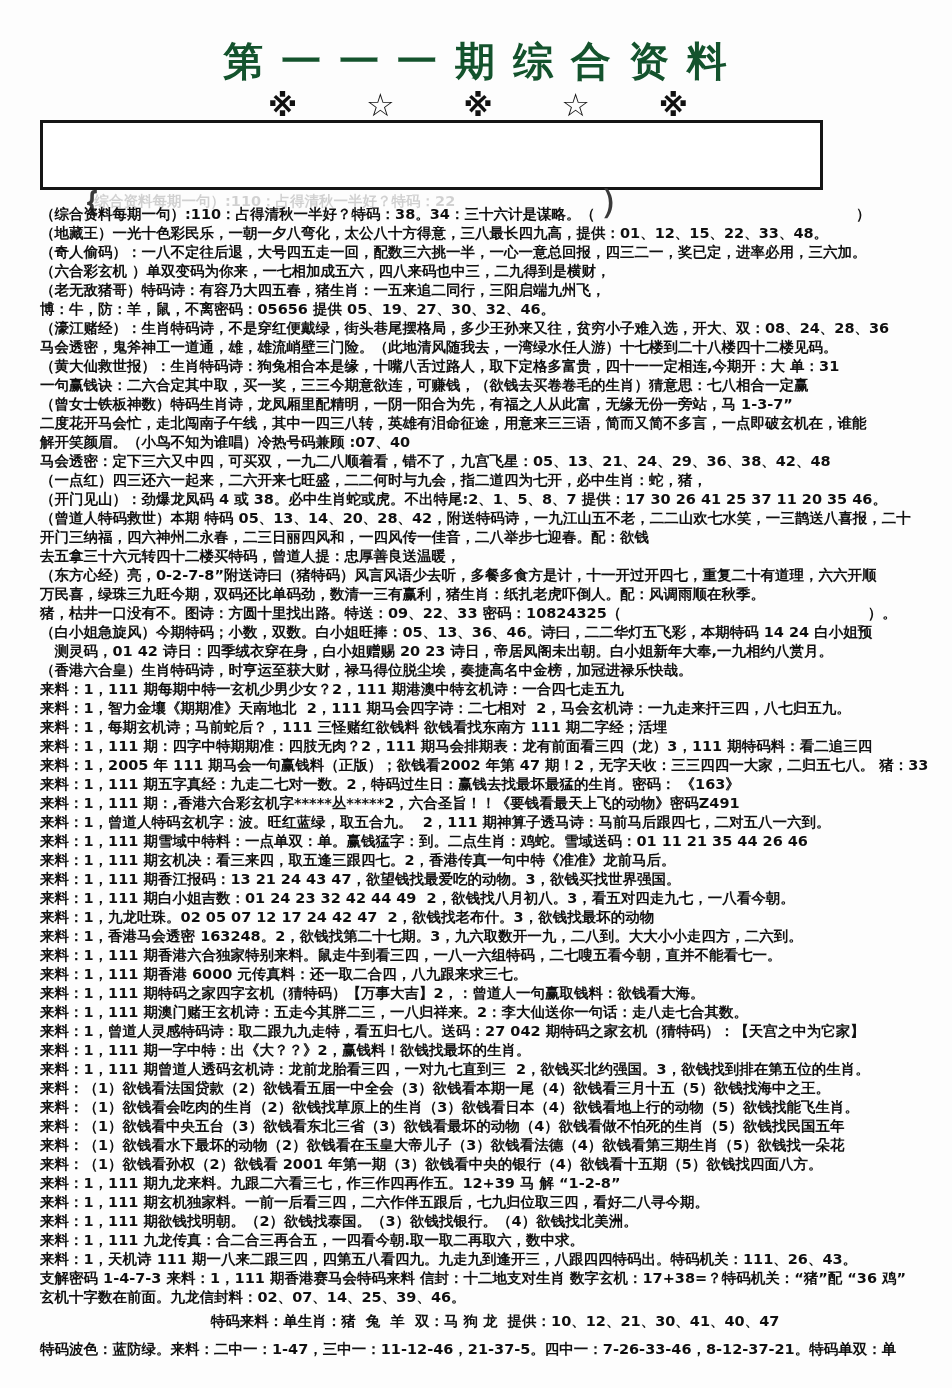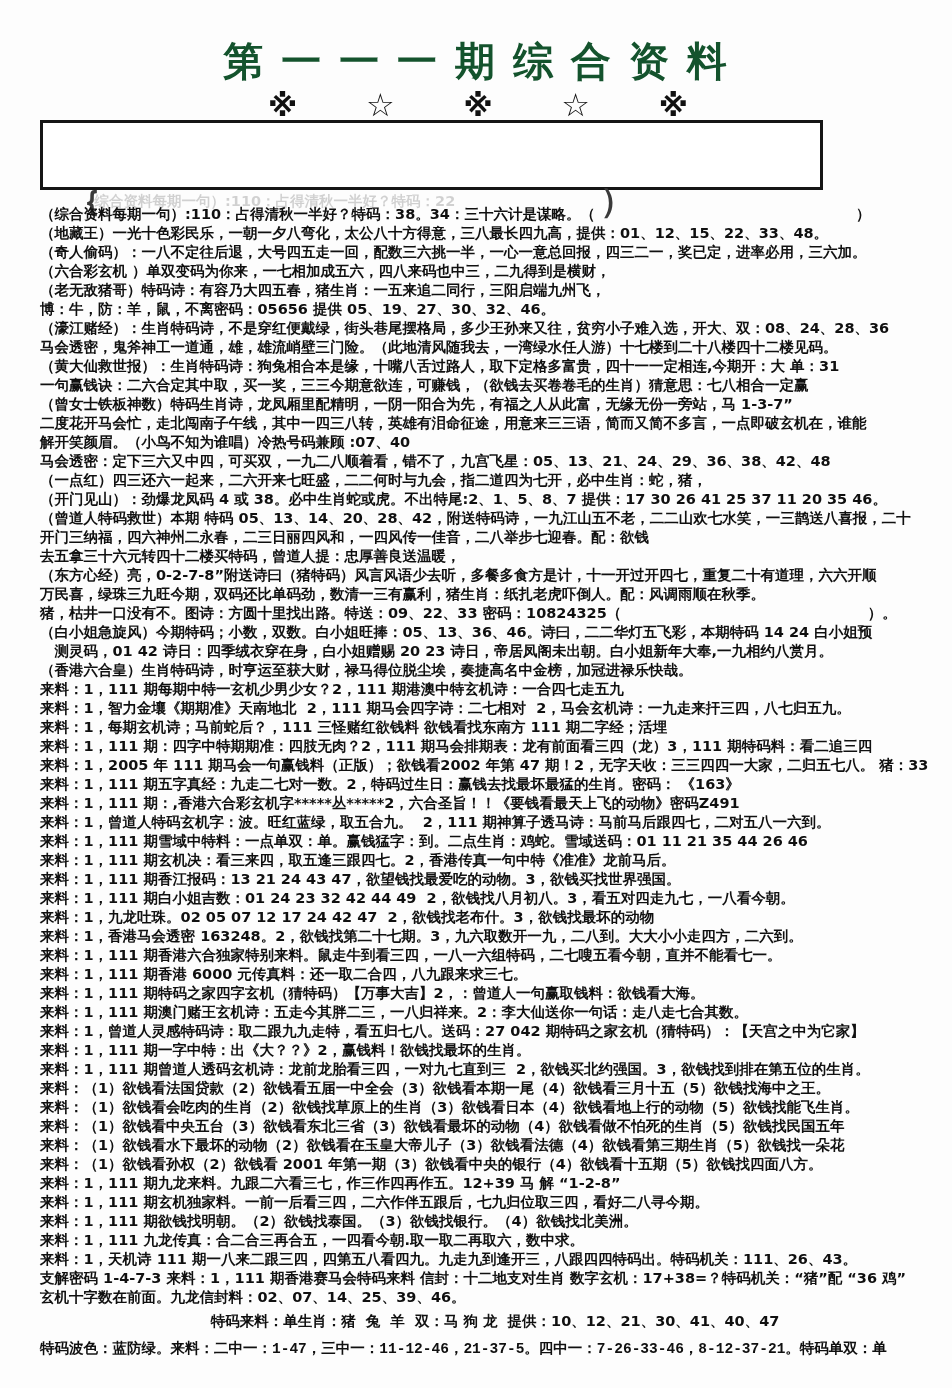--- a/index.html
+++ b/index.html
@@ -40,21 +40,21 @@
   .art { position:absolute; color:#3a3a3a; font-weight:bold; }
   .art-left  { left:82px;  top:186px; font-size:28px; transform:scaleX(0.75); }
   .art-right { left:600px; top:178px; font-size:34px; }
   .bodytext {
     position:absolute; left:40px; top:205px; width:910px;
     font-size:14.5px; font-weight:bold; line-height:19px;
     white-space:pre; letter-spacing:0; color:#101010;
   }
   .line { height:19px; overflow:visible; }
   .line:nth-child(59) { margin-top:5px;text-align:center; }
-  .line:nth-child(60) { margin-top:9px;font-family:Liberation Mono, monospace; }
+  .line:nth-child(60) { margin-top:9px; }
 </style>
 </head>
 <body>
 
 <div class="page">
   <h1 class="title">第 一 一 一 期 综 合 资 料</h1>
 
   <div class="symbols">
       <span class="ref">※</span>
       <span class="star">☆</span>

